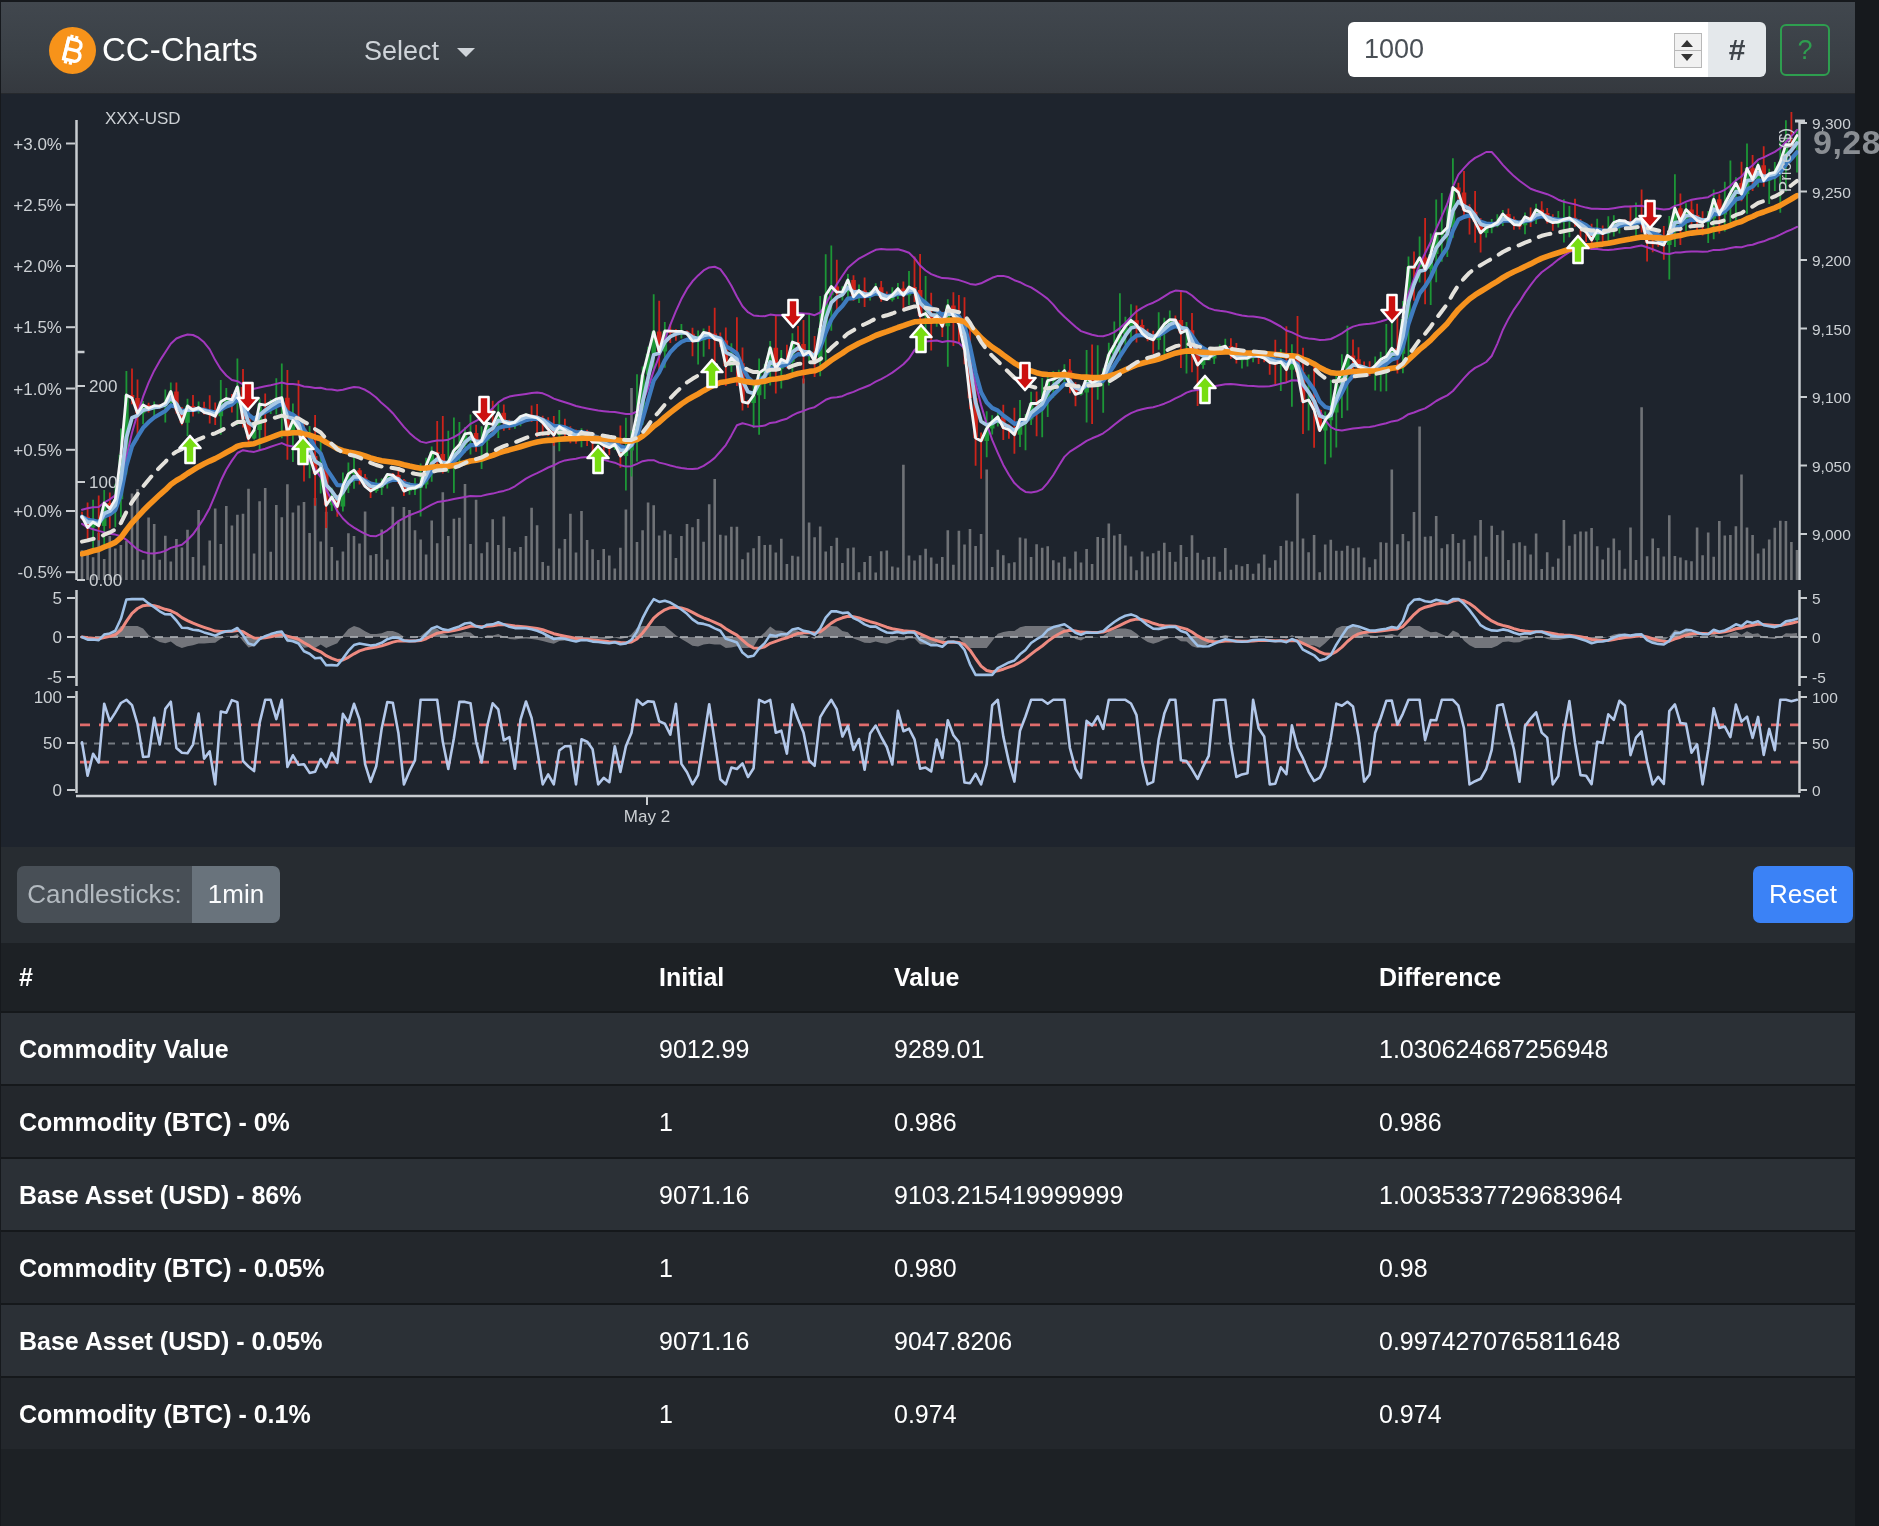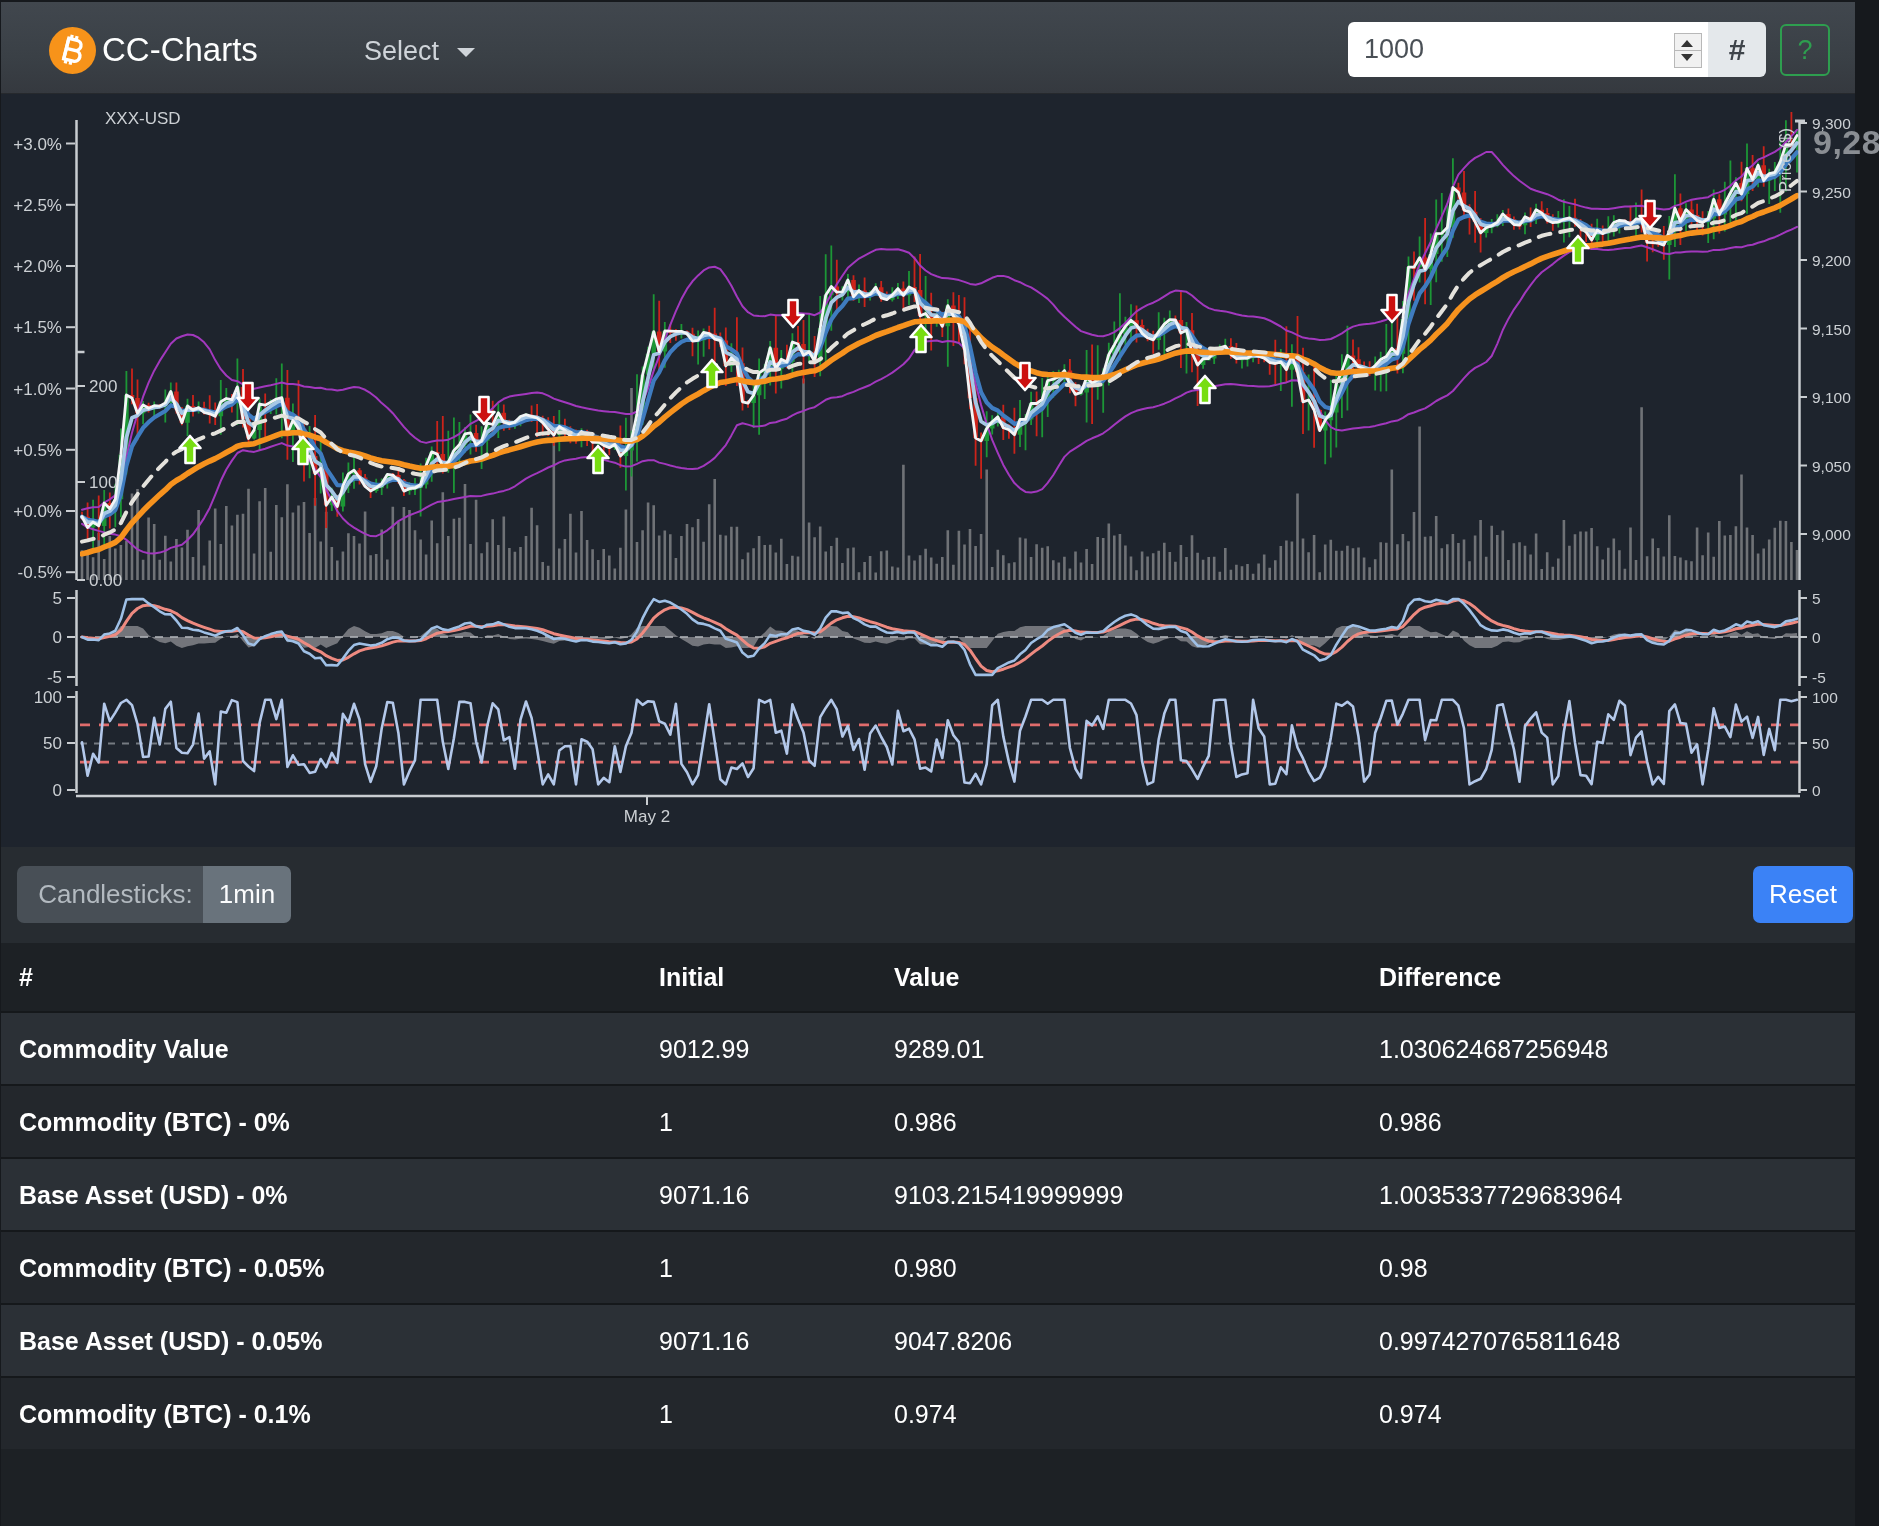--- a/index.html
+++ b/index.html
@@ -18,21 +18,21 @@
 #spin:after{content:"";position:absolute;left:6px;bottom:6px;width:0;height:0;border-left:6px solid transparent;border-right:6px solid transparent;border-top:7px solid #333;}
 #spin .mid{position:absolute;left:0;top:16px;width:100%;height:1px;background:#b8b8b8;}
 #hashbtn{position:absolute;left:1707px;top:20px;width:58px;height:55px;background:#e4e8eb;border-radius:0 6px 6px 0;
 display:flex;align-items:center;justify-content:center;font-size:30px;font-weight:bold;color:#3e444a;}
 #qbtn{position:absolute;left:1779px;top:22px;width:50px;height:52px;border:2px solid #2e9e4f;border-radius:6px;
 display:flex;align-items:center;justify-content:center;font-size:27px;color:#2e9e4f;box-sizing:border-box;}
 #chartbg{position:absolute;left:1px;top:94px;width:1854px;height:753px;background:#1e242d;}
 #wm{position:absolute;left:1813px;top:125px;font-size:34px;font-weight:bold;color:#8a8e93;z-index:60;letter-spacing:0.5px;line-height:1;}
 #toolbar{position:absolute;left:1px;top:847px;width:1854px;height:96px;background:#272c31;}
 #candgrp{position:absolute;left:16px;top:19px;height:57px;border-radius:7px;overflow:hidden;display:flex;}
-#candgrp .lbl{background:#484f56;color:#b3bac0;font-size:26px;line-height:57px;width:175px;text-align:center;padding-left:11px;}
+#candgrp .lbl{background:#484f56;color:#b3bac0;font-size:26px;line-height:57px;width:175px;text-align:center;}
 #candgrp .btn{background:#69737c;color:#fbfcfd;font-size:26px;line-height:57px;width:88px;text-align:center;}
 #resetbtn{position:absolute;right:2px;top:19px;height:57px;border-radius:7px;background:#3b82f6;color:#fff;
 font-size:26px;line-height:57px;padding:0 16px;}
 #tablewrap{position:absolute;left:1px;top:943px;width:1854px;height:583px;background:#1d2125;}
 table{border-collapse:collapse;width:100%;color:#fff;font-size:25px;table-layout:fixed;}
 th{text-align:left;font-weight:bold;padding:22px 18px 21px;line-height:25px;border-bottom:2px solid #15181b;}
 td{padding:24px 18px 22px;line-height:25px;border-top:2px solid #15181b;}
 td.c1{font-weight:bold;}
 tr.odd td{background:#2b3036;}
 tr.even td{background:#23272c;}
@@ -207,21 +207,21 @@
             <td>9289.01</td>
             <td>1.030624687256948</td>
           </tr>
 <tr class="even">
             <td class="c1">Commodity (BTC) - 0%</td>
             <td>1</td>
             <td>0.986</td>
             <td>0.986</td>
           </tr>
 <tr class="odd">
-            <td class="c1">Base Asset (USD) - 0%</td>
+            <td class="c1">Base Asset (USD) - 86%</td>
             <td>9071.16</td>
             <td>9103.215419999999</td>
             <td>1.0035337729683964</td>
           </tr>
 <tr class="even">
             <td class="c1">Commodity (BTC) - 0.05%</td>
             <td>1</td>
             <td>0.980</td>
             <td>0.98</td>
           </tr>

